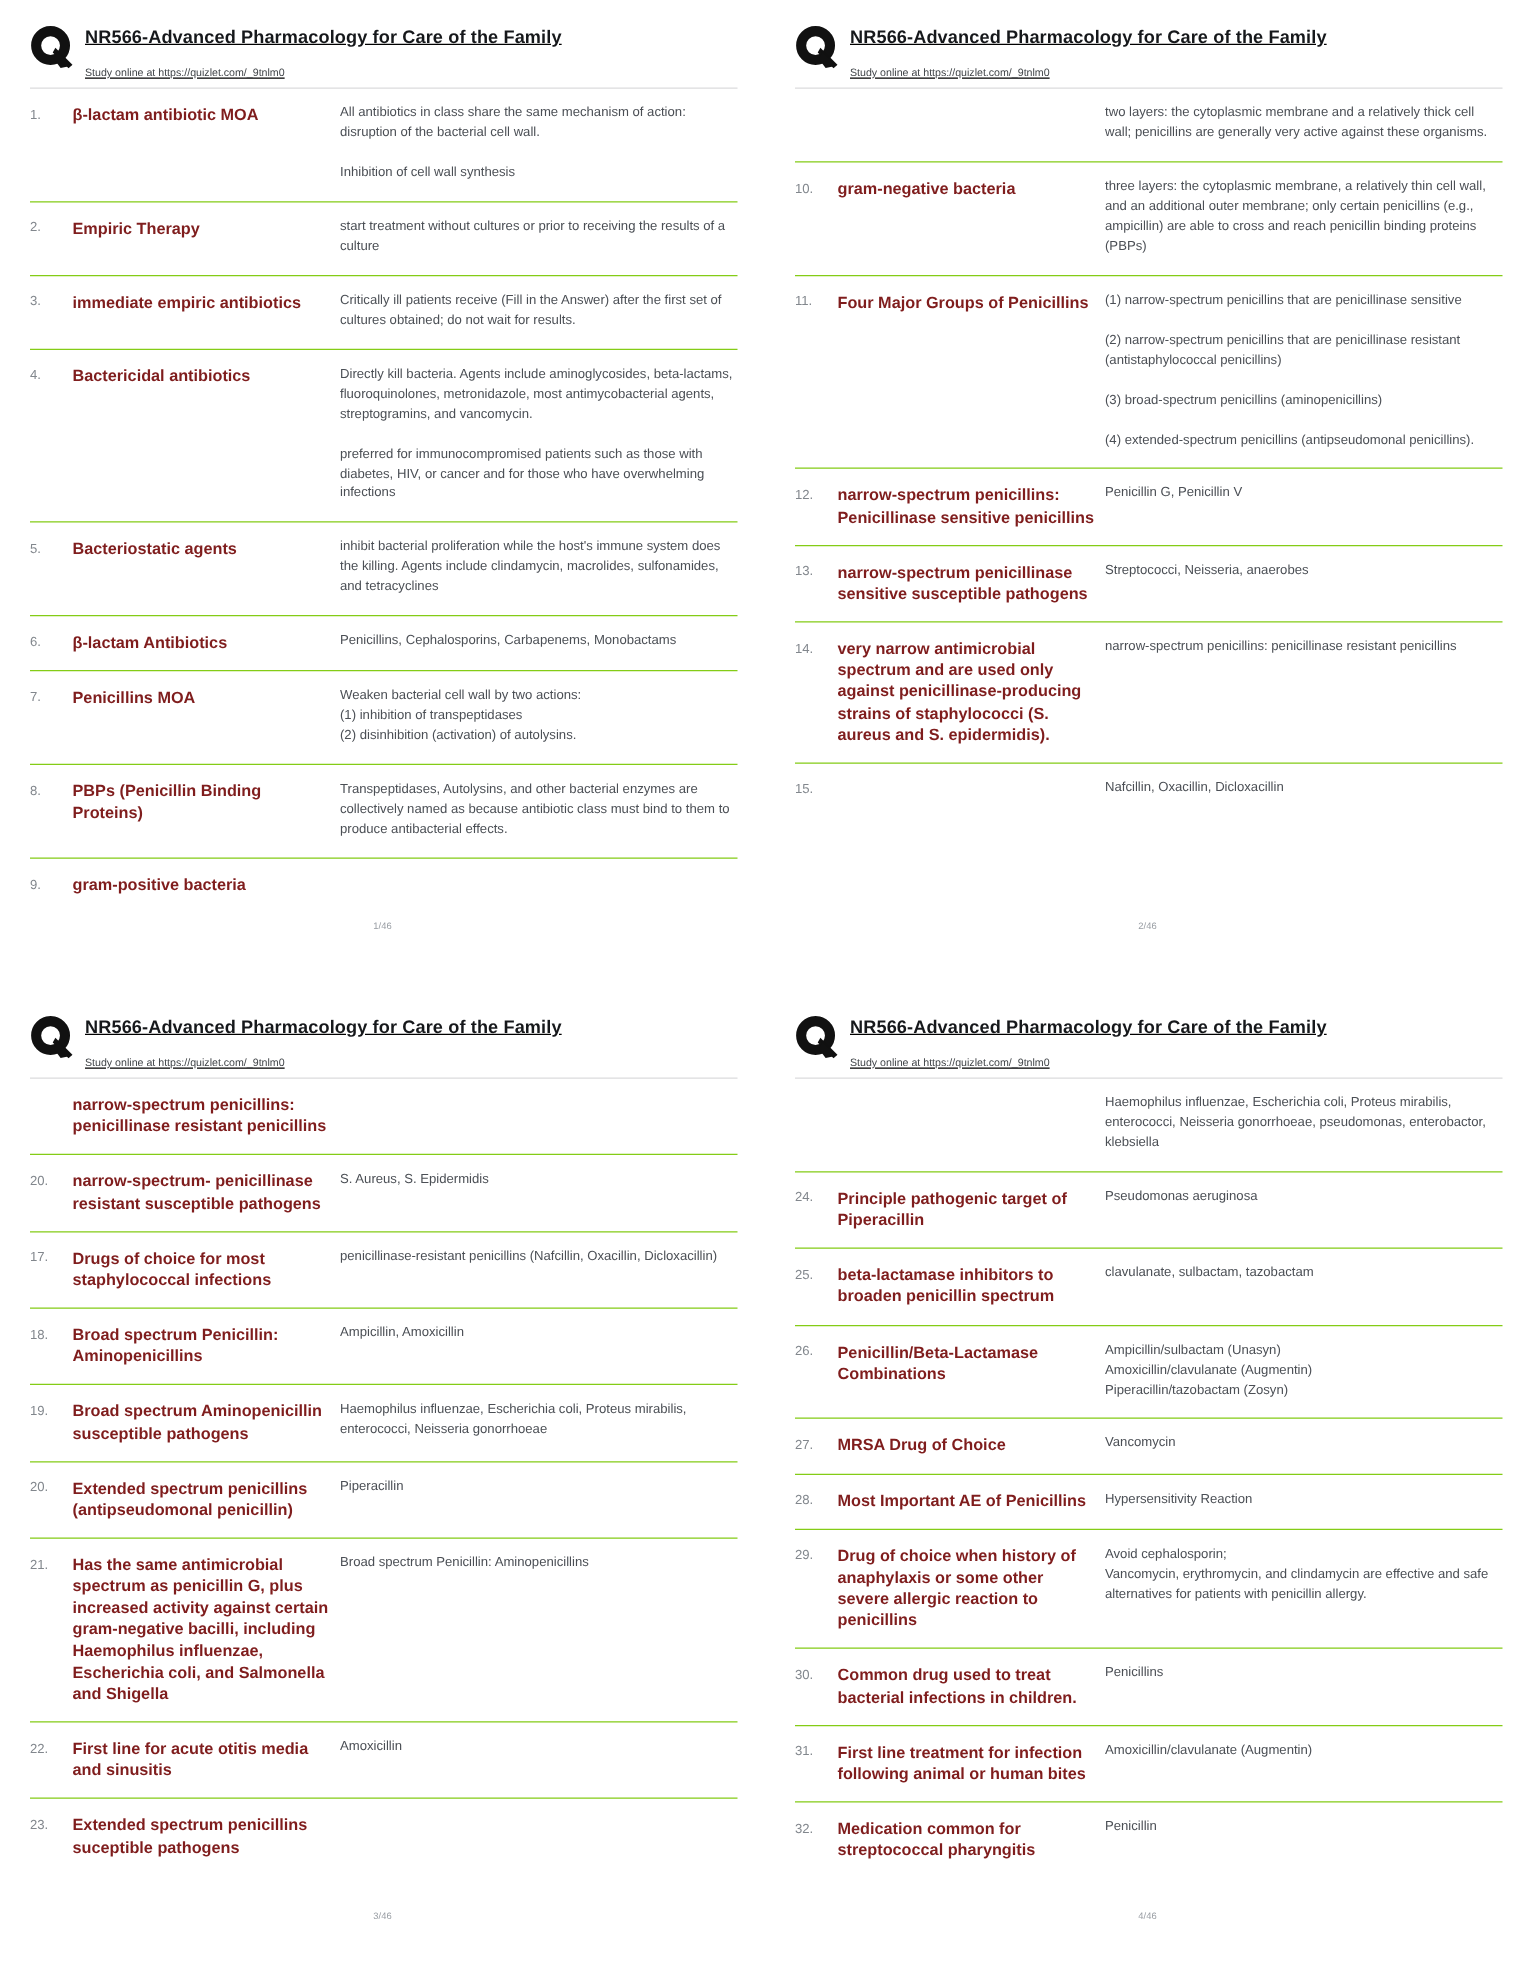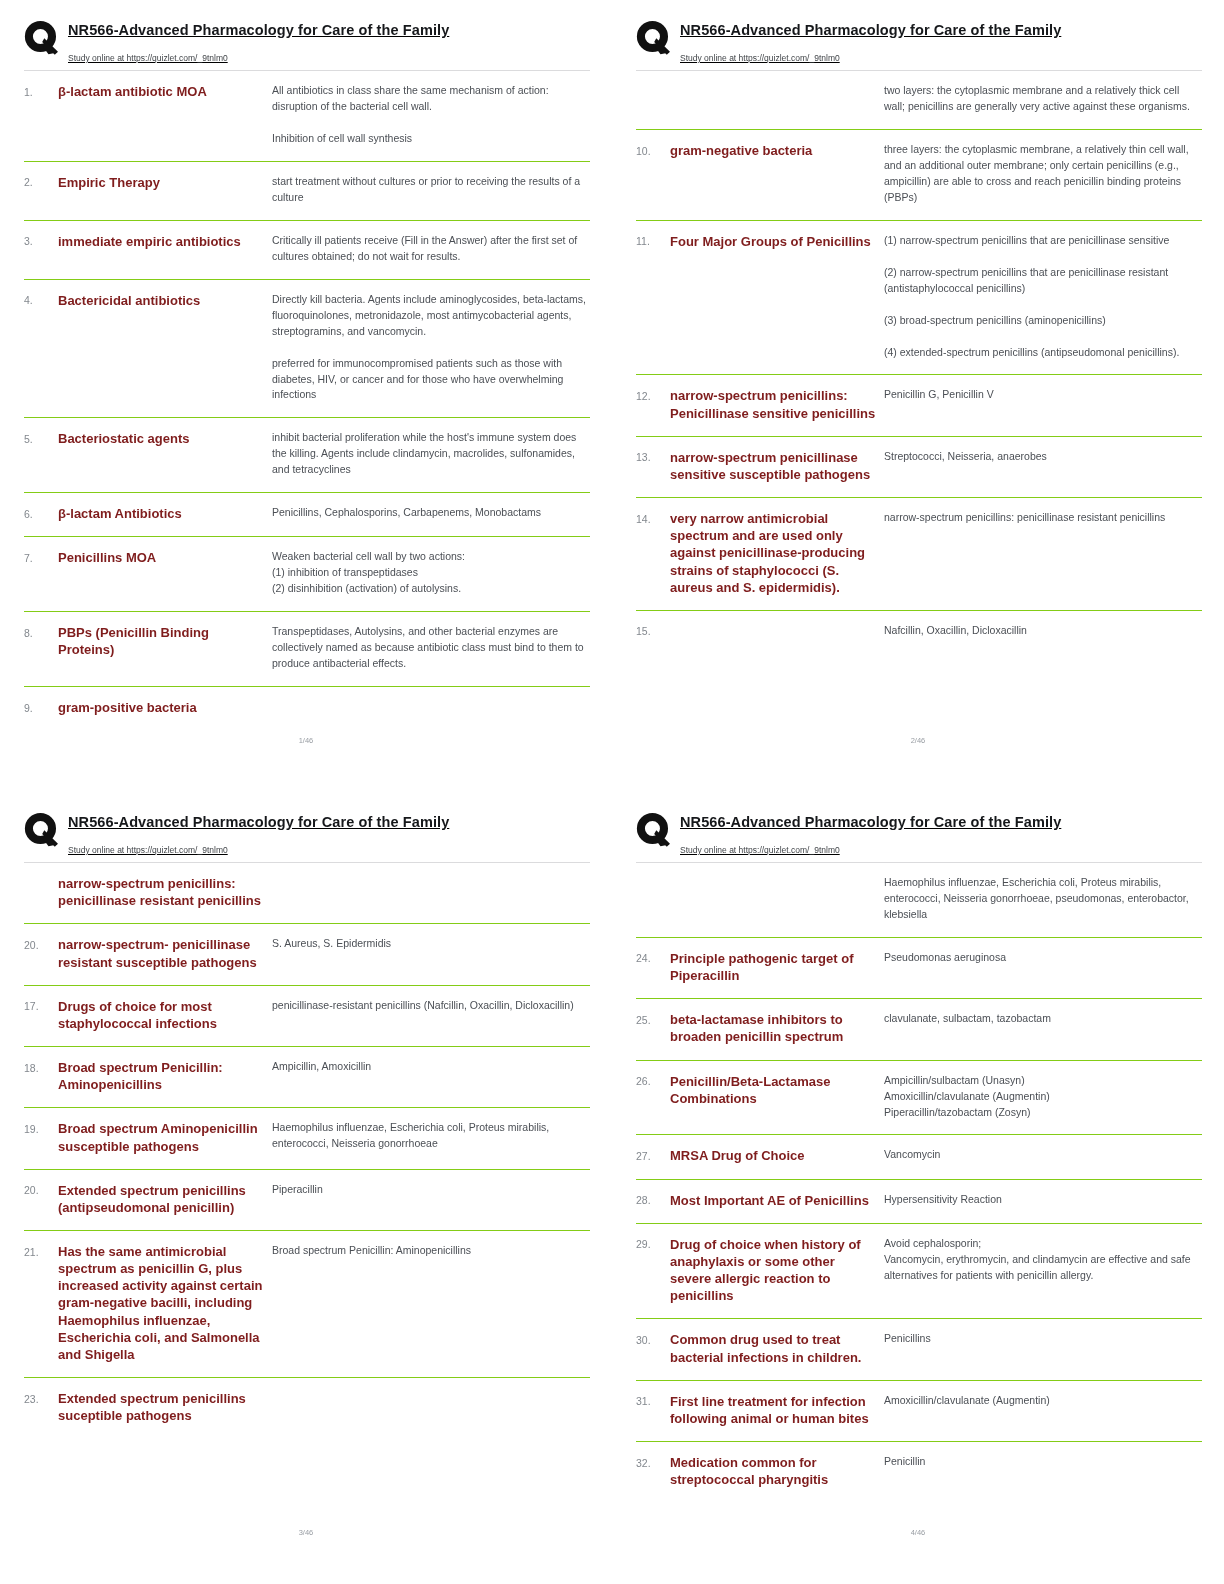--- a/index.html
+++ b/index.html
@@ -207,20 +207,25 @@
     <div class="card-number">20.</div>
     <div class="card-term">Extended spectrum penicillins (antipseudomonal penicillin)</div>
     <div class="card-definition">Piperacillin</div>
   </div>
         <div class="card-row">
     <div class="card-number">21.</div>
     <div class="card-term">Has the same antimicrobial spectrum as penicillin G, plus increased activity against certain gram-negative bacilli, including Haemophilus influenzae, Escherichia coli, and Salmonella and Shigella</div>
     <div class="card-definition">Broad spectrum Penicillin: Aminopenicillins</div>
   </div>
         <div class="card-row">
+    <div class="card-number">22.</div>
+    <div class="card-term">First line for acute otitis media and sinusitis</div>
+    <div class="card-definition">Amoxicillin</div>
+  </div>
+        <div class="card-row">
     <div class="card-number">23.</div>
     <div class="card-term">Extended spectrum penicillins suceptible pathogens</div>
     <div class="card-definition"></div>
   </div>
       </div>
     <div class="page-number">3/46</div>
   </div>
     <div class="page">
     <div class="page-header">
       <svg class="logo" viewBox="0 0 100 100" aria-hidden="true">

